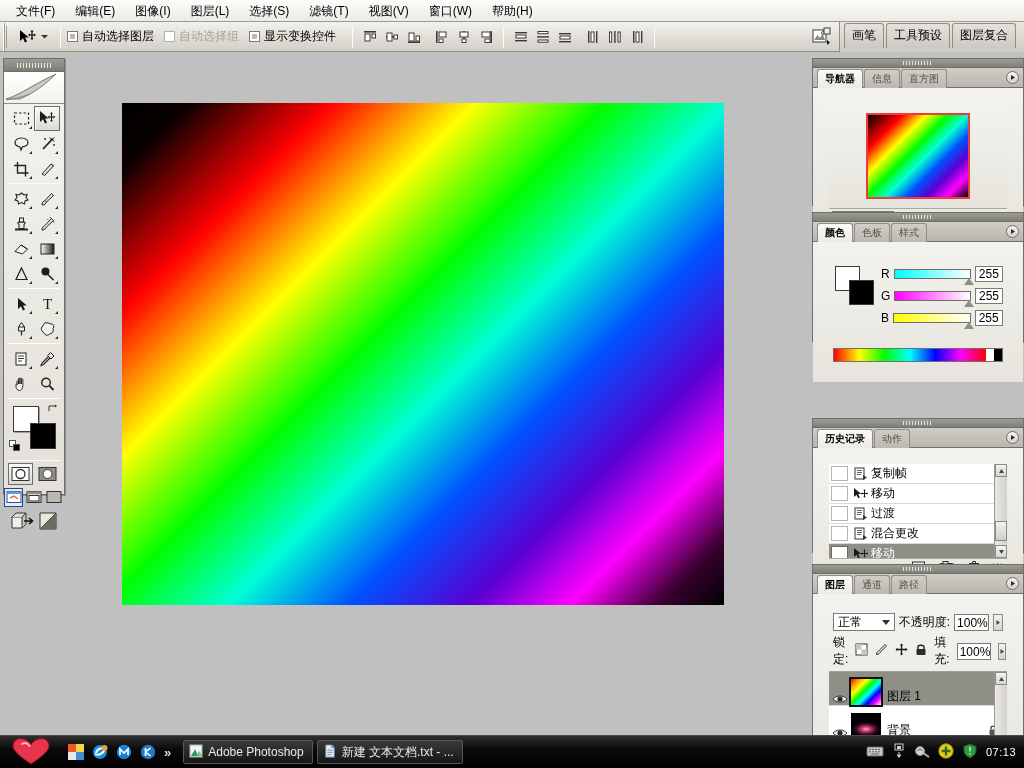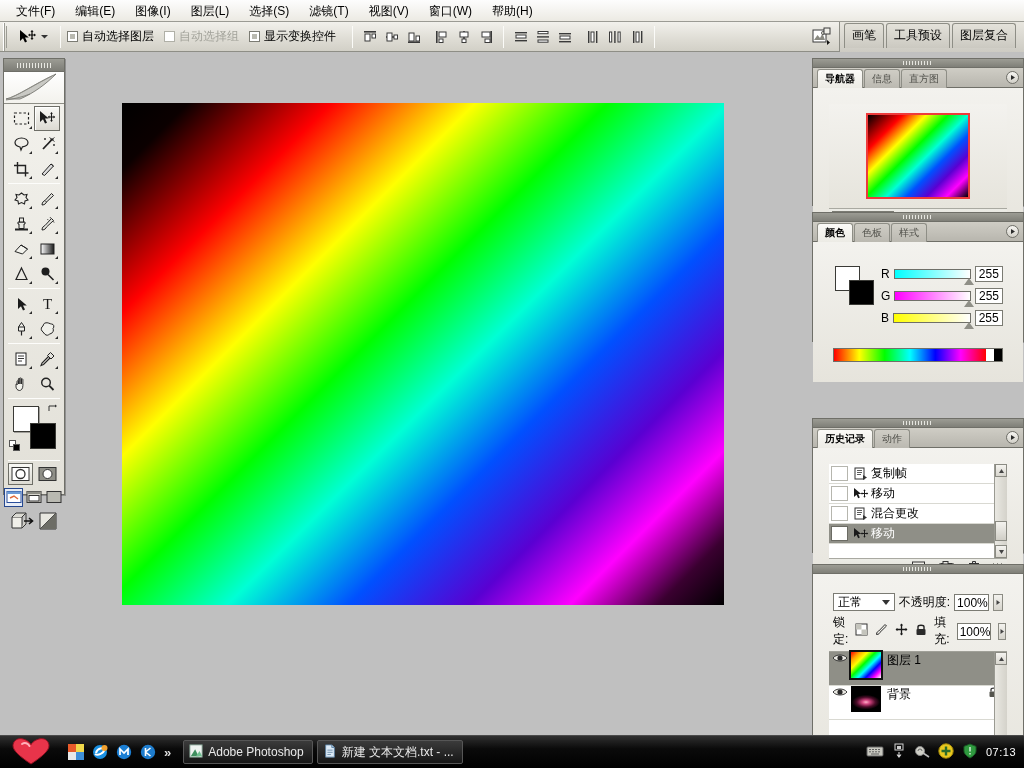--- a/index.html
+++ b/index.html
@@ -250,21 +250,21 @@
   .blend-sel .arw { position: absolute; right: 4px; top: 6px; width:0;height:0;
     border-left:4px solid transparent;border-right:4px solid transparent;border-top:5px solid #333;}
   .opa-lbl { font-size: 12px; white-space: nowrap; }
   .opa-val { width: 38px; height: 17px; background:#fff;border:1px solid #7b7b73;
     font-size: 12px; text-align:left; padding-left:2px; line-height:16px;}
   .opa-arw { width: 15px; height: 17px; background: linear-gradient(#f3f2ee,#d6d4cc);
     border: 1px solid #8b8b83; display:flex;align-items:center;justify-content:center;}
   .lay-lock { display: flex; align-items: center; gap: 7px; padding: 2px 4px 3px 4px; }
   .lock-lbl { font-size: 12px; }
   .lay-list { background: #fff; border-top: 1px solid #a0a098; height: 120px; position: relative;}
-  .lay-row { display: flex; align-items: flex-start; height: 34px; border-bottom: 1px solid #d9d9d2; }
+  .lay-row { display: flex; align-items: flex-end; height: 34px; border-bottom: 1px solid #d9d9d2; }
   .lay-row.sel { background: #8f8f87; }
   .eye-cell { width: 22px; display:flex;align-items:center;justify-content:center;flex:none;}
   .lay-thumb { width: 30px; height: 26px; flex:none; margin-right: 6px; }
   .lay-thumb.sel-border { outline: 2px solid #111; }
   .lay-name { font-size: 12px; }
   .lay-name.italic { }
   .lay-lockico { margin-left: auto; margin-right: 8px; }
   .lay-scroll { position:absolute; right:0; top:0; width:13px; height:120px;
     background: linear-gradient(to right,#e9e8e2,#d4d2ca); border-left:1px solid #9a9a92;}
 
@@ -863,20 +863,31 @@
             <span class="hist-ico">
               <svg width="16" height="14" viewBox="0 0 16 14">
                 <path d="M1 1 L1 10 L3.5 7.8 L5.2 11.3 L6.8 10.6 L5.2 7.1 L8.3 7.1 Z" fill="#1a1a1a"></path>
                 <path d="M11.5 3 L11.5 10 M8.5 6.5 L14.5 6.5" stroke="#1a1a1a" stroke-width="1"></path>
                 <path d="M11.5 2.2 l1.2 1.5 h-2.4z M11.5 10.8 l1.2 -1.5 h-2.4z M7.8 6.5 l1.5 1.2 v-2.4z M15.2 6.5 l-1.5 1.2 v-2.4z" fill="#1a1a1a"></path>
               </svg>
             </span>
             <span class="hist-label">移动</span>
           </div>
 
+          <div class="hist-row">
+            <span class="hist-chk"></span>
+            <span class="hist-ico">
+              <svg width="14" height="14" viewBox="0 0 14 14">
+                <rect x="1" y="1" width="9" height="11" fill="#fff" stroke="#333"></rect>
+                <path d="M3 3.5 h5 M3 5.5 h5 M3 7.5 h4" stroke="#333" stroke-width=".8"></path>
+                <path d="M9 8 L13 10.5 L9 13 Z" fill="#333"></path>
+              </svg>
+            </span>
+            <span class="hist-label">过渡</span>
+          </div>
 
           <div class="hist-row">
             <span class="hist-chk"></span>
             <span class="hist-ico">
               <svg width="14" height="14" viewBox="0 0 14 14">
                 <rect x="1" y="1" width="9" height="11" fill="#fff" stroke="#333"></rect>
                 <path d="M3 3.5 h5 M3 5.5 h5 M3 7.5 h4" stroke="#333" stroke-width=".8"></path>
                 <path d="M9 8 L13 10.5 L9 13 Z" fill="#333"></path>
               </svg>
             </span>
@@ -933,20 +944,30 @@
           </span>
           <span class="corner-grip"></span>
         </div>
       </div>
     </div>
 
     <div class="panel" id="panel-layers">
       <div class="p-grip">
           <span class="d"></span>
         </div>
+      <div class="p-tabs">
+        <div class="p-tab active">图层</div>
+        <div class="p-tab">通道</div>
+        <div class="p-tab">路径</div>
+        <div class="p-menu">
+          <svg width="7" height="7" viewBox="0 0 7 7">
+              <path d="M2 1 L6 3.5 L2 6 Z" fill="#2a2a2a"></path>
+            </svg>
+        </div>
+      </div>
       <div class="p-body">
 
         <div class="lay-opts">
           <div class="blend-sel">
             <span>正常</span>
             <span class="arw"></span>
           </div>
           <span class="opa-lbl">不透明度:</span>
           <span class="opa-val">100%</span>
           <span class="opa-arw">

